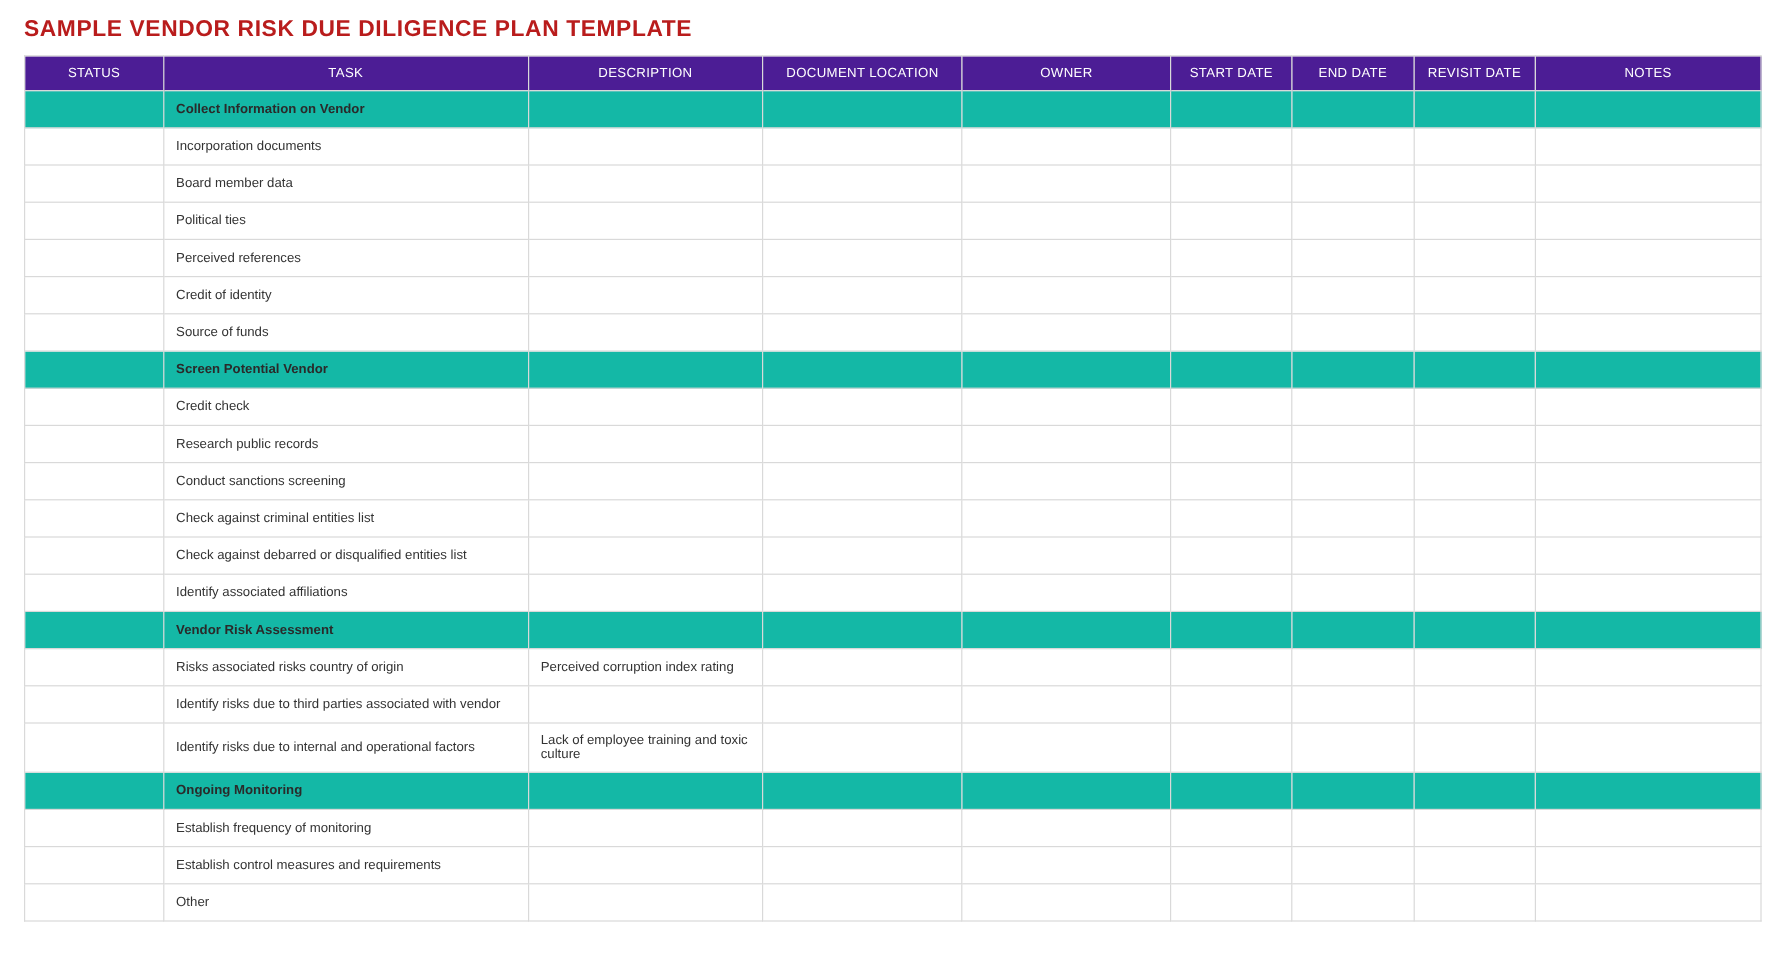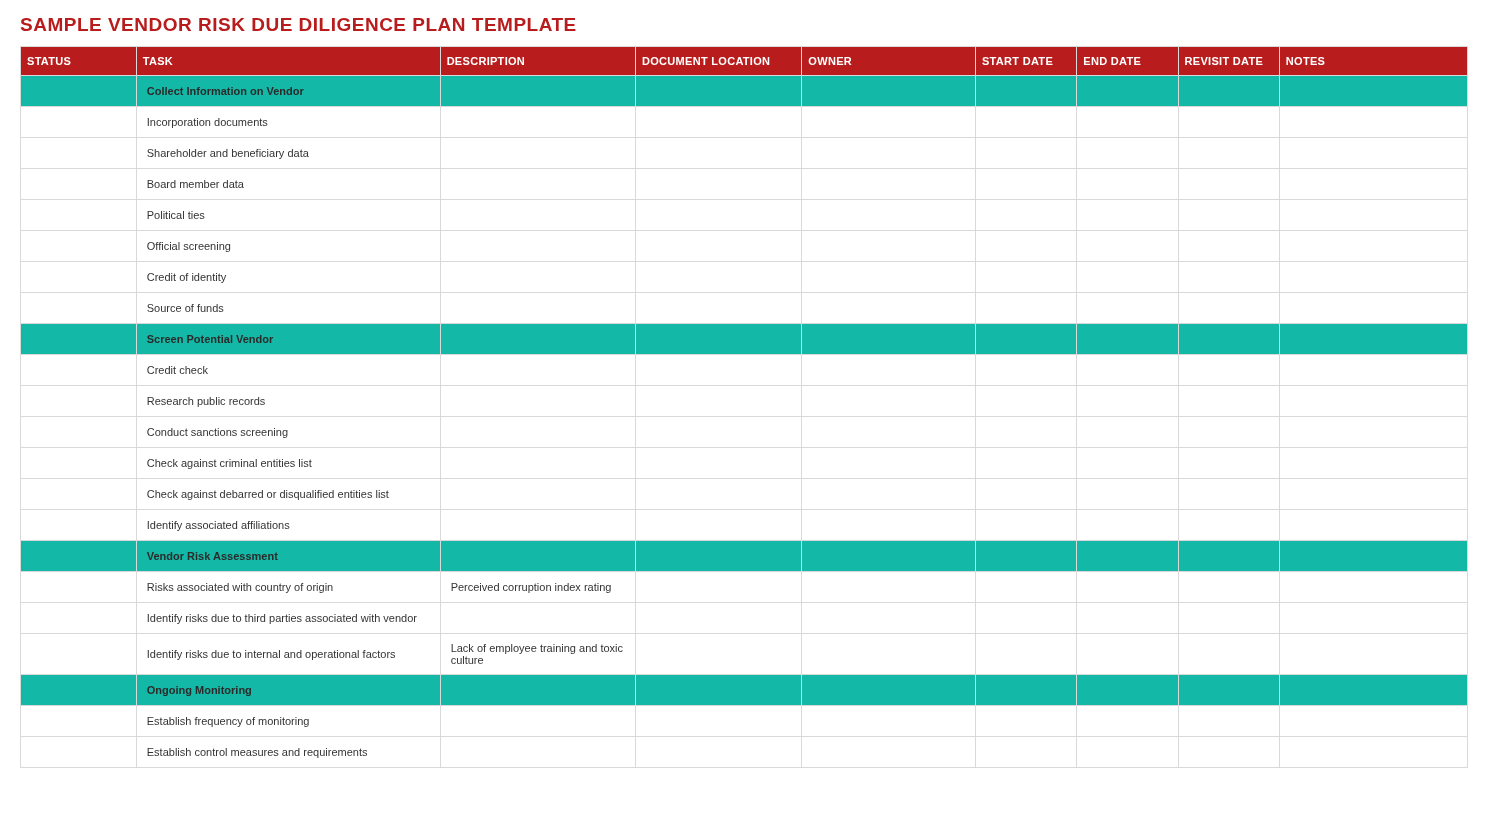--- a/index.html
+++ b/index.html
@@ -16,25 +16,25 @@
     letter-spacing: 0.5px;
     padding: 4px 0 10px 0;
     text-transform: uppercase;
   }
   table {
     border-collapse: collapse;
     width: 100%;
     table-layout: fixed;
   }
   th {
-    background: #b91c1c;
+    background: #4c1d95;
     color: #ffffff;
     font-size: 11px;
-    font-weight: 700;
-    text-align: left;
+    font-weight: 400;
+    text-align: center;
     padding: 8px 6px;
     border: 1px solid #d9d9d9;
     text-transform: uppercase;
     letter-spacing: 0.3px;
   }
   td {
     border: 1px solid #d9d9d9;
     font-size: 11px;
     color: #333;
     padding: 8px 10px;
@@ -105,31 +105,20 @@
         <td></td>
         <td></td>
         <td></td>
         <td></td>
         <td></td>
         <td></td>
         <td></td>
       </tr>
       <tr>
         <td></td>
-        <td>Shareholder and beneficiary data</td>
-        <td></td>
-        <td></td>
-        <td></td>
-        <td></td>
-        <td></td>
-        <td></td>
-        <td></td>
-      </tr>
-      <tr>
-        <td></td>
         <td>Board member data</td>
         <td></td>
         <td></td>
         <td></td>
         <td></td>
         <td></td>
         <td></td>
         <td></td>
       </tr>
       <tr>
@@ -138,21 +127,21 @@
         <td></td>
         <td></td>
         <td></td>
         <td></td>
         <td></td>
         <td></td>
         <td></td>
       </tr>
       <tr>
         <td></td>
-        <td>Official screening</td>
+        <td>Perceived references</td>
         <td></td>
         <td></td>
         <td></td>
         <td></td>
         <td></td>
         <td></td>
         <td></td>
       </tr>
       <tr>
         <td></td>
@@ -259,21 +248,21 @@
         <td></td>
         <td></td>
         <td></td>
         <td></td>
         <td></td>
         <td></td>
         <td></td>
       </tr>
       <tr>
         <td></td>
-        <td>Risks associated with country of origin</td>
+        <td>Risks associated risks country of origin</td>
         <td>Perceived corruption index rating</td>
         <td></td>
         <td></td>
         <td></td>
         <td></td>
         <td></td>
         <td></td>
       </tr>
       <tr>
         <td></td>
@@ -315,20 +304,31 @@
         <td></td>
         <td></td>
         <td></td>
         <td></td>
         <td></td>
         <td></td>
       </tr>
       <tr>
         <td></td>
         <td>Establish control measures and requirements</td>
+        <td></td>
+        <td></td>
+        <td></td>
+        <td></td>
+        <td></td>
+        <td></td>
+        <td></td>
+      </tr>
+      <tr>
+        <td></td>
+        <td>Other</td>
         <td></td>
         <td></td>
         <td></td>
         <td></td>
         <td></td>
         <td></td>
         <td></td>
       </tr>
     </tbody>
 </table>

